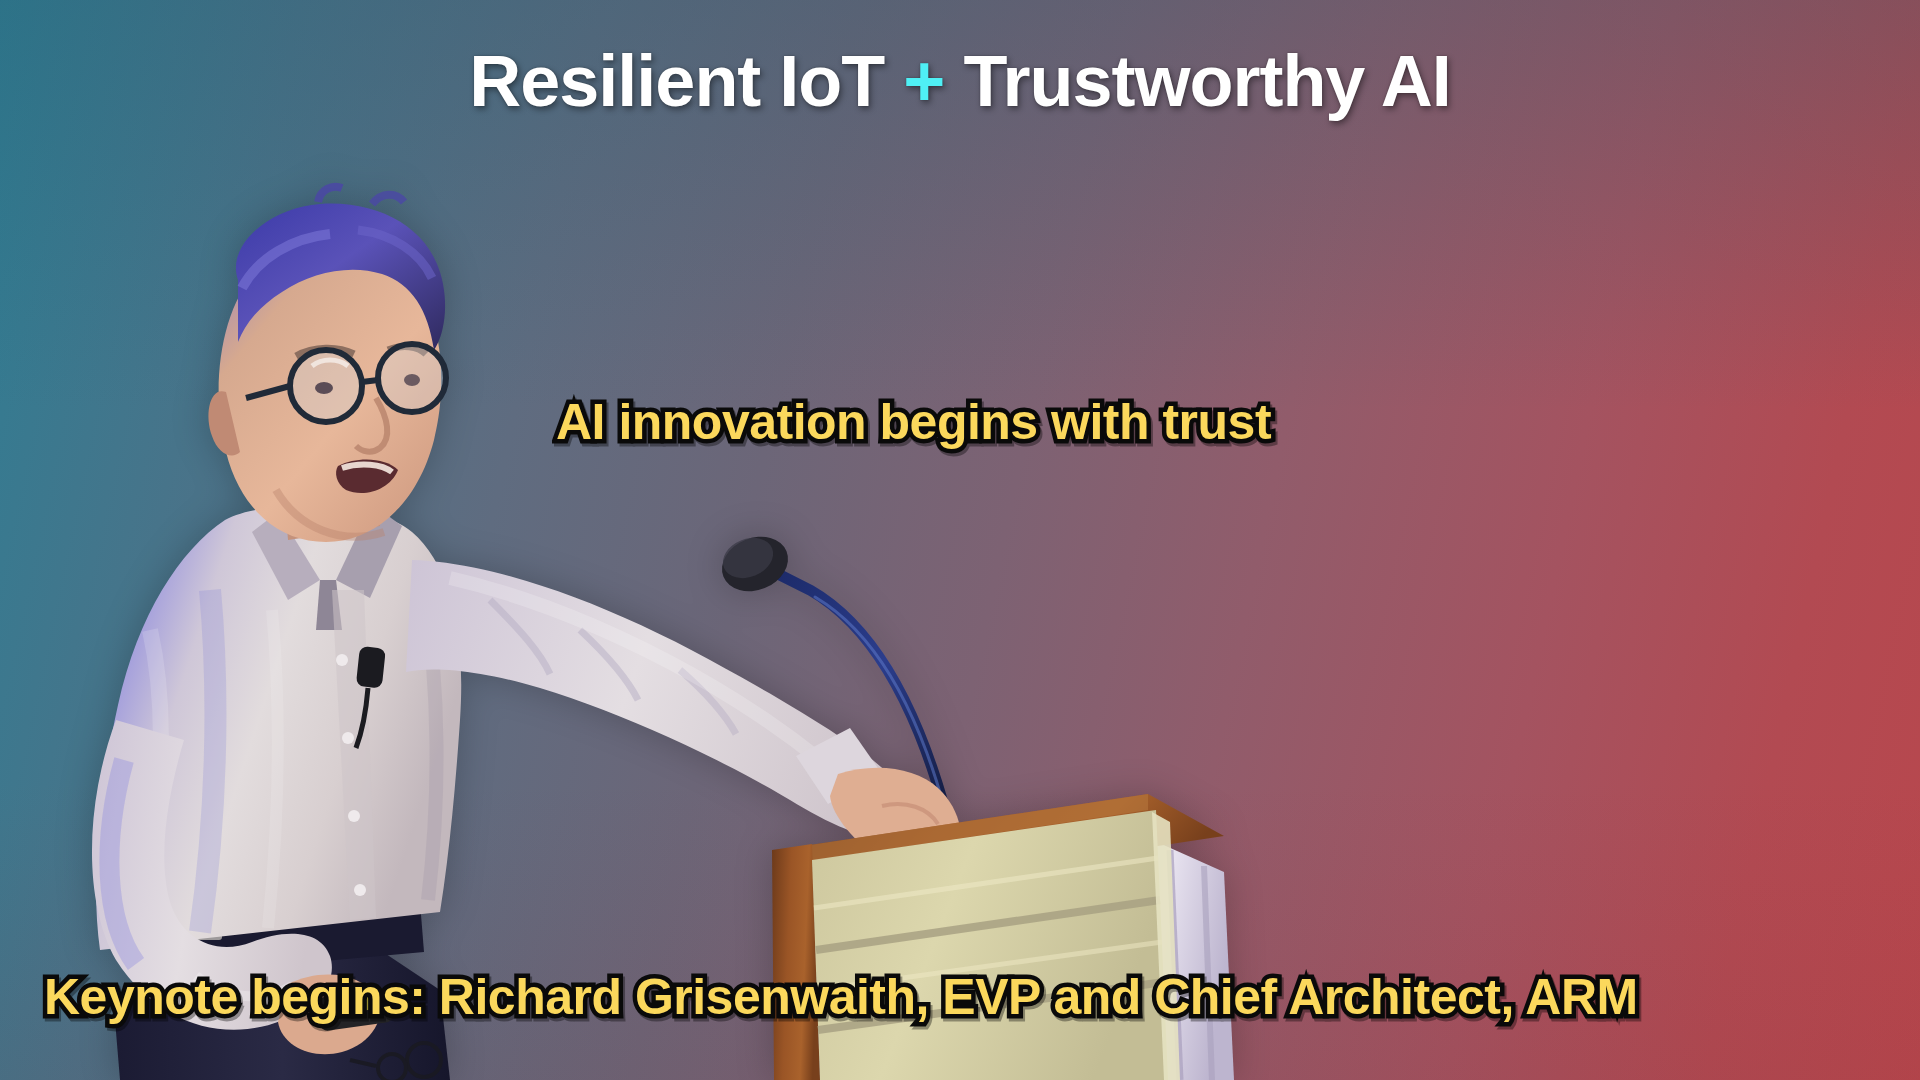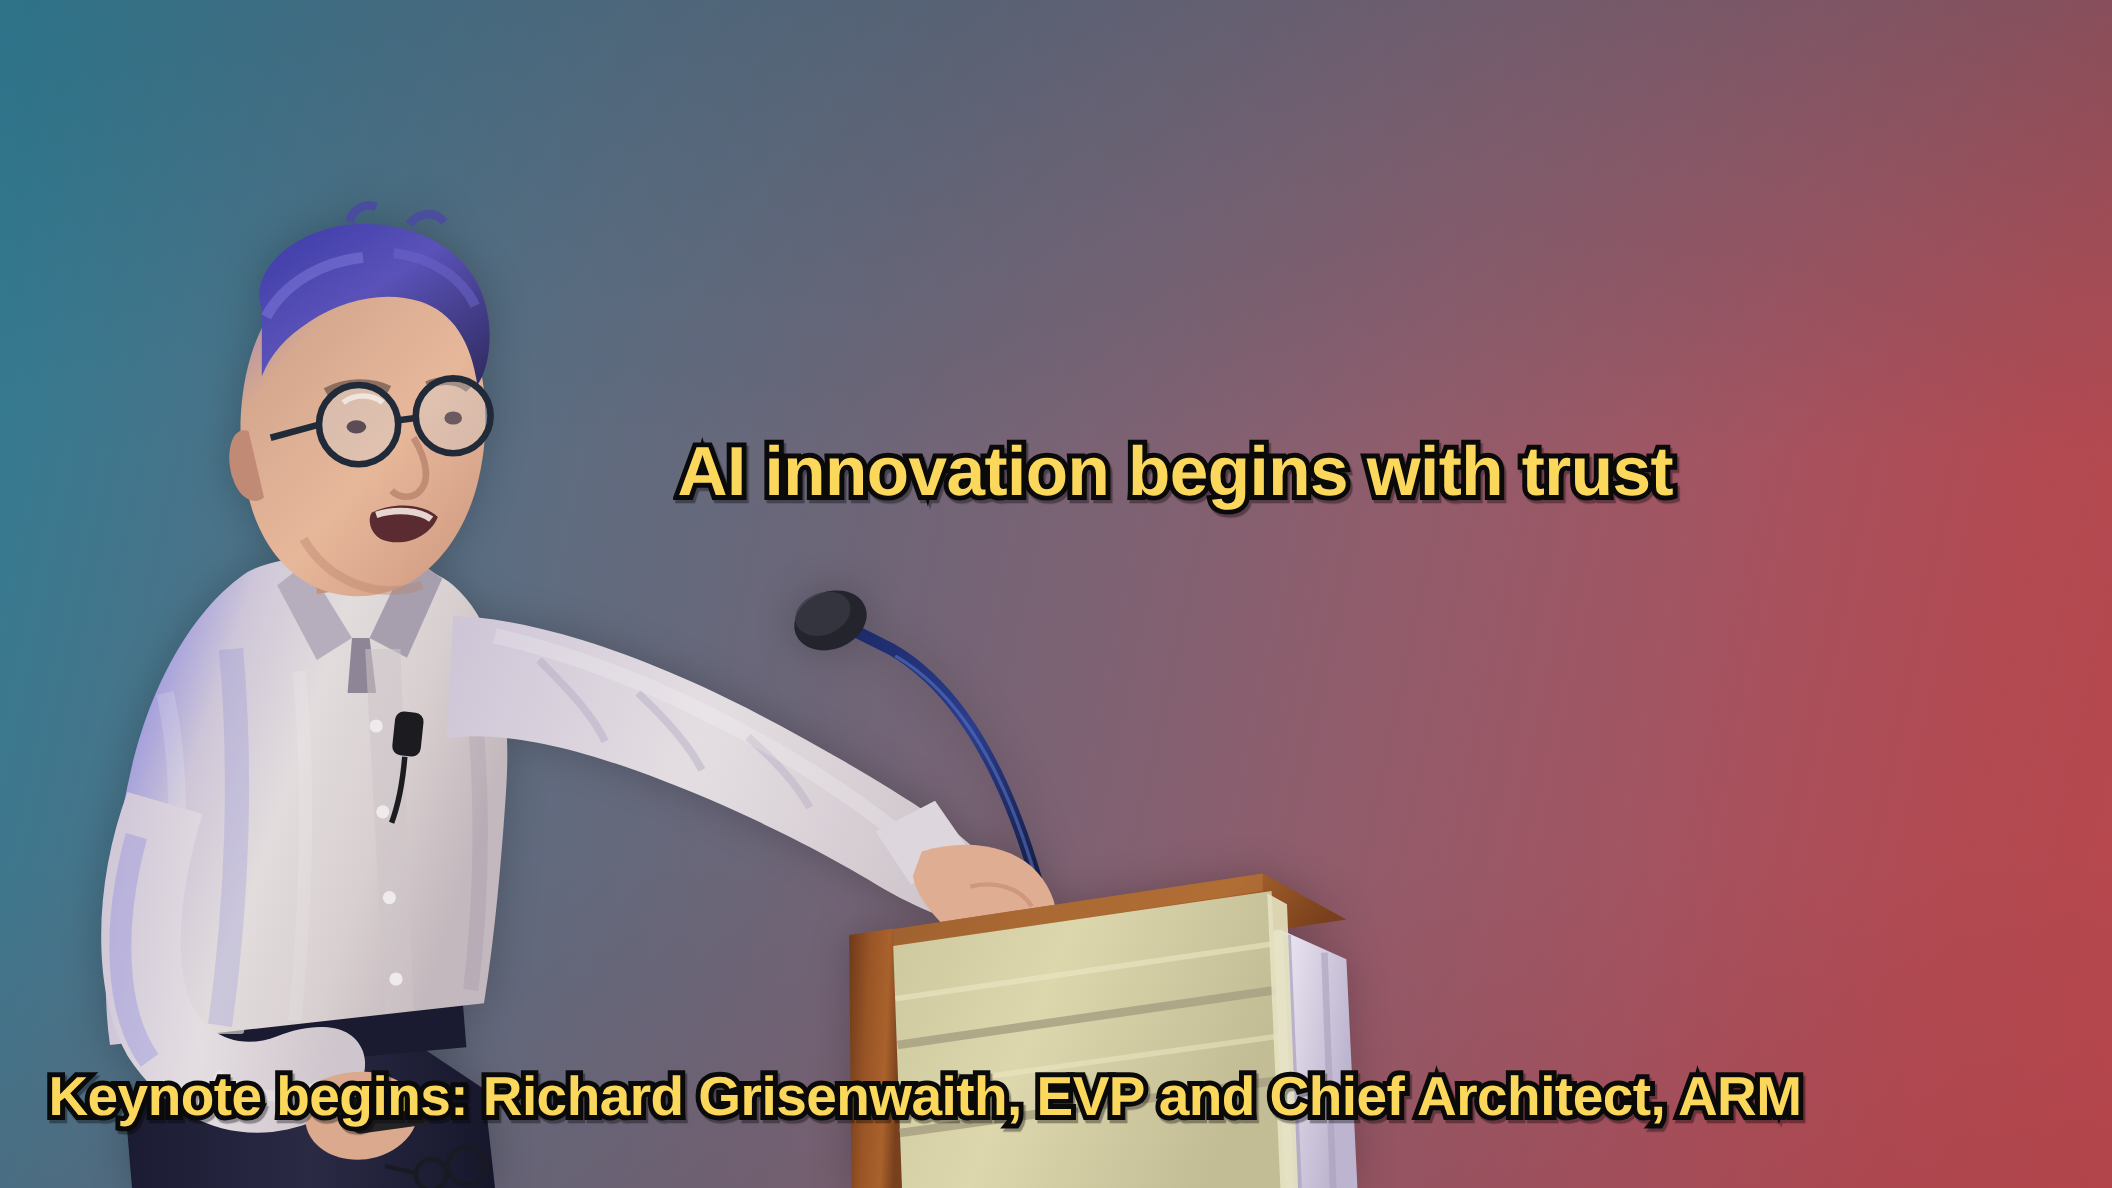--- a/index.html
+++ b/index.html
@@ -58,22 +58,22 @@
   
   .outlined {
     color:#fbd85c;
     font-weight:bold;
     -webkit-text-stroke: 9px #0a0a0a;
     paint-order: stroke fill;
     white-space:nowrap;
   }
   .tagline {
     position:absolute;
-    left:616px; top:393px;
-    font-size:63px;
+    left:556px; top:393px;
+    font-size:50px;
     letter-spacing:-0.5px;
     filter: drop-shadow(2px 3px 0 rgba(0,0,0,.35));
   }
   .caption {
     position:absolute;
     left:44px; top:968px;
     font-size:50px;
     letter-spacing:-0.5px;
     filter: drop-shadow(2px 3px 0 rgba(0,0,0,.35));
   }
@@ -285,18 +285,21 @@
         <path d="M796,790 L1140,740" stroke="#a8a183" stroke-width="8" fill="none" opacity=".85"></path>
         <path d="M798,870 L1144,822" stroke="#a8a183" stroke-width="8" fill="none" opacity=".85"></path>
         <path d="M794,748 L1138,698" stroke="#efeac6" stroke-width="5" fill="none" opacity=".55"></path>
         <path d="M796,830 L1142,782" stroke="#efeac6" stroke-width="5" fill="none" opacity=".5"></path>
 
         <path d="M1132,652 L1150,662 L1160,920 L1144,920 Z" fill="#e6e2c1" opacity=".9"></path>
       </g>
     </svg>
   </div>
 
+  <div class="headline">
+    <span>Resilient IoT </span><span class="plus">+</span><span> Trustworthy AI</span>
+  </div>
 
   <div class="outlined tagline">AI innovation begins with trust</div>
 
   <div class="outlined caption">Keynote begins:  Richard Grisenwaith,  EVP and Chief Architect, ARM</div>
 
 </div>
 
 </body></html>

